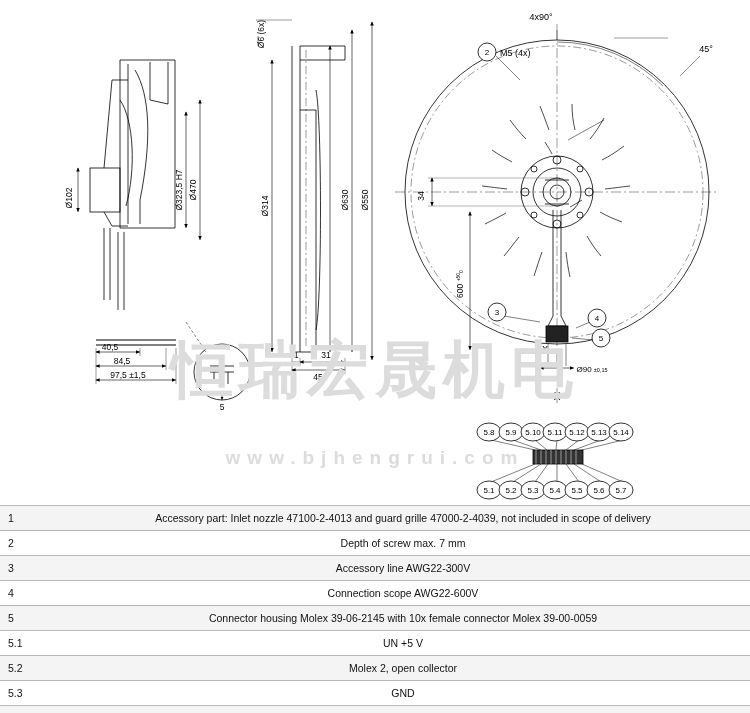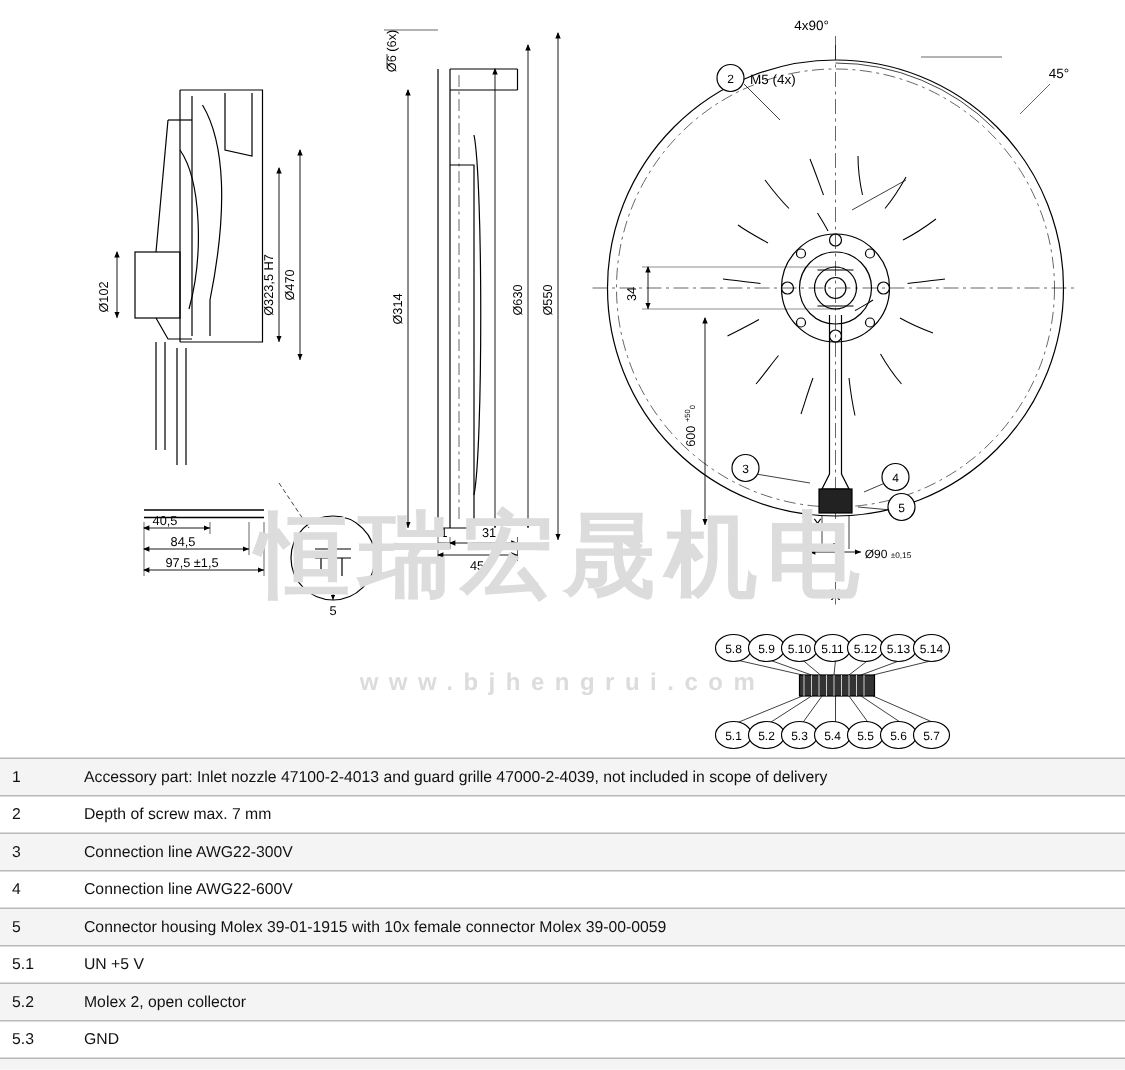--- a/index.html
+++ b/index.html
@@ -26,21 +26,21 @@
   #wm1{
     top:328px;
     font-size:62px;
     font-weight:bold;
     letter-spacing:6px;
     font-family:"DejaVu Sans", sans-serif;
     color:#dcdcdc;
   }
   #wm2{
     top:447px;
-    font-size:16px;
+    font-size:19px;
     font-weight:bold;
     letter-spacing:7px;
     color:#dcdcdc;
     font-family:"Liberation Sans", sans-serif;
   }
   
   #legend{
     position:absolute;
     left:0;top:505px;width:750px;
     border-collapse:collapse;
@@ -50,21 +50,21 @@
     border-top:1px solid #b9b9b9;
     border-bottom:1px solid #b9b9b9;
     padding:4px 0 4px 6px;
     height:16px;
     vertical-align:middle;
     color:#111;
   }
   #legend tr:nth-child(odd) td{background:#f4f4f4;}
   #legend tr:nth-child(even) td{background:#ffffff;}
   #legend td.num{width:34px;text-align:left;padding-left:8px;}
-  #legend td.desc{padding-left:14px;}
+  #legend td.desc{padding-left:14px;text-align:center;}
 </style>
 </head>
 <body>
 
 <div id="drawing">
 <svg width="750" height="505" viewBox="0 0 750 505" xmlns="http://www.w3.org/2000/svg">
   <defs>
     <marker id="arr" markerWidth="8" markerHeight="8" refX="7" refY="3" orient="auto">
       <path d="M0,0 L7,3 L0,6 z" fill="#000"></path>
     </marker>
@@ -305,29 +305,29 @@
     <tr>
       <td class="num">1</td>
       <td class="desc">Accessory part: Inlet nozzle 47100-2-4013 and guard grille 47000-2-4039, not included in scope of delivery</td>
     </tr>
     <tr>
       <td class="num">2</td>
       <td class="desc">Depth of screw max. 7 mm</td>
     </tr>
     <tr>
       <td class="num">3</td>
-      <td class="desc">Connection line AWG22-300V</td>
+      <td class="desc">Accessory line AWG22-300V</td>
     </tr>
     <tr>
       <td class="num">4</td>
-      <td class="desc">Connection line AWG22-600V</td>
+      <td class="desc">Connection scope AWG22-600V</td>
     </tr>
     <tr>
       <td class="num">5</td>
-      <td class="desc">Connector housing Molex 39-01-1915 with 10x female connector Molex 39-00-0059</td>
+      <td class="desc">Connector housing Molex 39-06-2145 with 10x female connector Molex 39-00-0059</td>
     </tr>
     <tr>
       <td class="num">5.1</td>
       <td class="desc">UN +5 V</td>
     </tr>
     <tr>
       <td class="num">5.2</td>
       <td class="desc">Molex 2, open collector</td>
     </tr>
     <tr>

